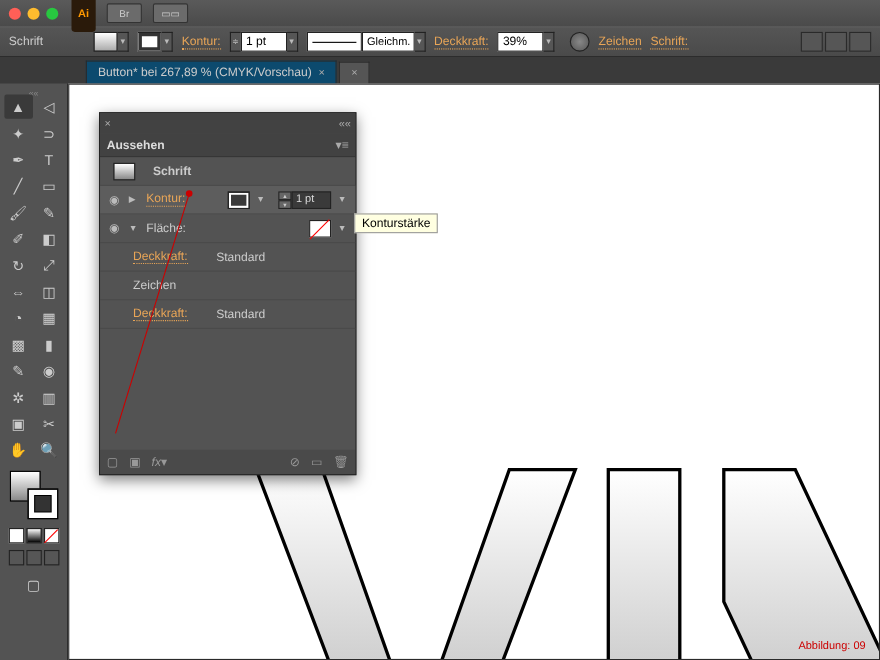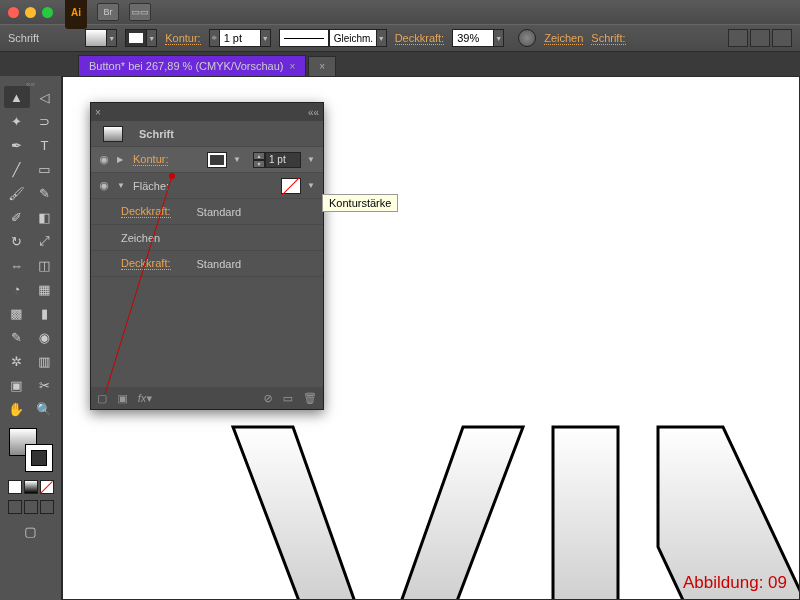--- a/index.html
+++ b/index.html
@@ -4,40 +4,40 @@
 <style>
 * { margin:0; padding:0; box-sizing:border-box; font-family:"Helvetica Neue",Arial,sans-serif; }
 body { width:800px; height:600px; background:#444; overflow:hidden; position:relative; }
 
 
 .titlebar { height:24px; background:linear-gradient(#5a5a5a,#4a4a4a); display:flex; align-items:center; padding:0 8px; gap:6px; }
 .traffic { display:flex; gap:6px; }
 .dot { width:11px; height:11px; border-radius:50%; }
 .red{background:#ff5f57}.yellow{background:#febc2e}.green{background:#28c840}
 .app-logo{width:22px;height:34px;background:#2a1a0a;border-radius:3px;color:#f90;font-size:10px;font-weight:bold;display:flex;align-items:center;justify-content:center;margin-left:6px}
-.tb-btn{width:22px;height:18px;background:#6b6b6b;border:1px solid #333;border-radius:2px;margin-left:4px;display:flex;align-items:center;justify-content:center;color:#ccc;font-size:9px}
+.tb-btn{width:32px;height:18px;background:#6b6b6b;border:1px solid #333;border-radius:2px;margin-left:4px;display:flex;align-items:center;justify-content:center;color:#ccc;font-size:9px}
 
 
 .ctrlbar{height:28px;background:linear-gradient(#555,#4a4a4a);border-top:1px solid #666;border-bottom:1px solid #2a2a2a;display:flex;align-items:center;padding:0 8px;gap:8px;font-size:11px;color:#ccc}
 .ctrlbar .lbl{color:#ccc}
 .ctrlbar .olbl{color:#e8a557;border-bottom:1px dotted #e8a557;cursor:pointer}
 .swatch{width:22px;height:18px;background:linear-gradient(#fff,#aaa);border:1px solid #222}
 .swatch.stroke{background:#fff;box-shadow:inset 0 0 0 3px #333,inset 0 0 0 4px #fff}
 .input{background:#fff;border:1px solid #222;height:18px;padding:0 4px;color:#000;font-size:11px;display:flex;align-items:center}
 .dd{width:10px;height:18px;background:#565656;border:1px solid #222;border-left:0;display:flex;align-items:center;justify-content:center;color:#bbb;font-size:7px}
 .seg{display:flex}
 .line-prev{width:50px;height:18px;background:#fff;border:1px solid #222;display:flex;align-items:center;justify-content:center}
 .line-prev::before{content:"";width:40px;height:1px;background:#000}
 .align{display:flex;gap:2px;margin-left:auto}
 .align div{width:20px;height:18px;background:#565656;border:1px solid #2a2a2a}
 
 
 .doctabs{height:24px;background:#3a3a3a;display:flex;align-items:flex-end;padding-left:78px;font-size:11px}
 .doctab{padding:4px 10px;color:#ccc;background:#555;border:1px solid #2a2a2a;border-bottom:0;position:relative;margin-right:2px;display:flex;align-items:center;gap:6px}
-.doctab.active{background:#6d28d9}
+.doctab.active{background:#0c4a6e}
 .doctab .x{color:#aaa;font-size:10px}
 
 
 .main{position:absolute;top:76px;left:0;right:0;bottom:0;display:flex}
 .tools{width:62px;background:#535353;border-right:1px solid #2a2a2a;padding:4px 2px;position:relative}
 .trow{display:flex;gap:2px;margin-bottom:2px;justify-content:center}
 .tool{width:26px;height:22px;display:flex;align-items:center;justify-content:center;color:#ccc;font-size:13px;cursor:pointer;border-radius:2px}
 .tool.sel{background:#3a3a3a}
 .fillstroke{position:relative;width:44px;height:44px;margin:8px auto}
 .fillbox{position:absolute;width:28px;height:28px;background:linear-gradient(#fff,#888);border:1px solid #000;top:0;left:0}
@@ -70,21 +70,21 @@
 .spin .btns div{height:8px;background:#666;border:1px solid #222;font-size:6px;color:#ccc;display:flex;align-items:center;justify-content:center}
 .spin input{width:36px;height:16px;background:#3a3a3a;border:1px solid #222;color:#ddd;font-size:10px;padding:0 3px}
 .pfoot{height:22px;background:#4a4a4a;display:flex;align-items:center;padding:0 6px;gap:10px;color:#999;font-size:11px}
 .pfoot .r{margin-left:auto;display:flex;gap:10px}
 
 
 .tooltip{position:absolute;background:#ffffe1;border:1px solid #999;padding:2px 6px;font-size:11px;color:#000;z-index:20}
 
 
 .redline{position:absolute;z-index:15;pointer-events:none}
-.caption{position:absolute;bottom:6px;right:12px;color:#c00;font-size:17px;z-index:5}
+.caption{position:absolute;bottom:6px;right:12px;color:#c00;font-size:10px;z-index:5}
 </style>
 </head>
 <body>
 
 <div class="titlebar">
   <div class="traffic">
     <div class="dot red"></div>
     <div class="dot yellow"></div>
     <div class="dot green"></div>
   </div>
@@ -235,20 +235,24 @@
     </svg>
     <div class="caption">Abbildung: 09</div>
   </div>
 </div>
 
 <div class="panel">
   <div class="panel-tabbar">
       <span>×</span>
       <span>««</span>
     </div>
+  <div class="panel-head">
+    <span class="title">Aussehen</span>
+    <span style="color:#aaa">▾≡</span>
+  </div>
   <div class="panel-body">
     <div class="prow">
       <div class="pswatch grad"></div>
       <span class="plbl" style="margin-left:10px;font-weight:bold">Schrift</span>
     </div>
     <div class="prow" style="background:#5d5d5d">
       <span class="eye">◉</span>
       <span class="tri">▶</span>
       <span class="plbl orange">Kontur:</span>
       <div style="flex:1"></div>

